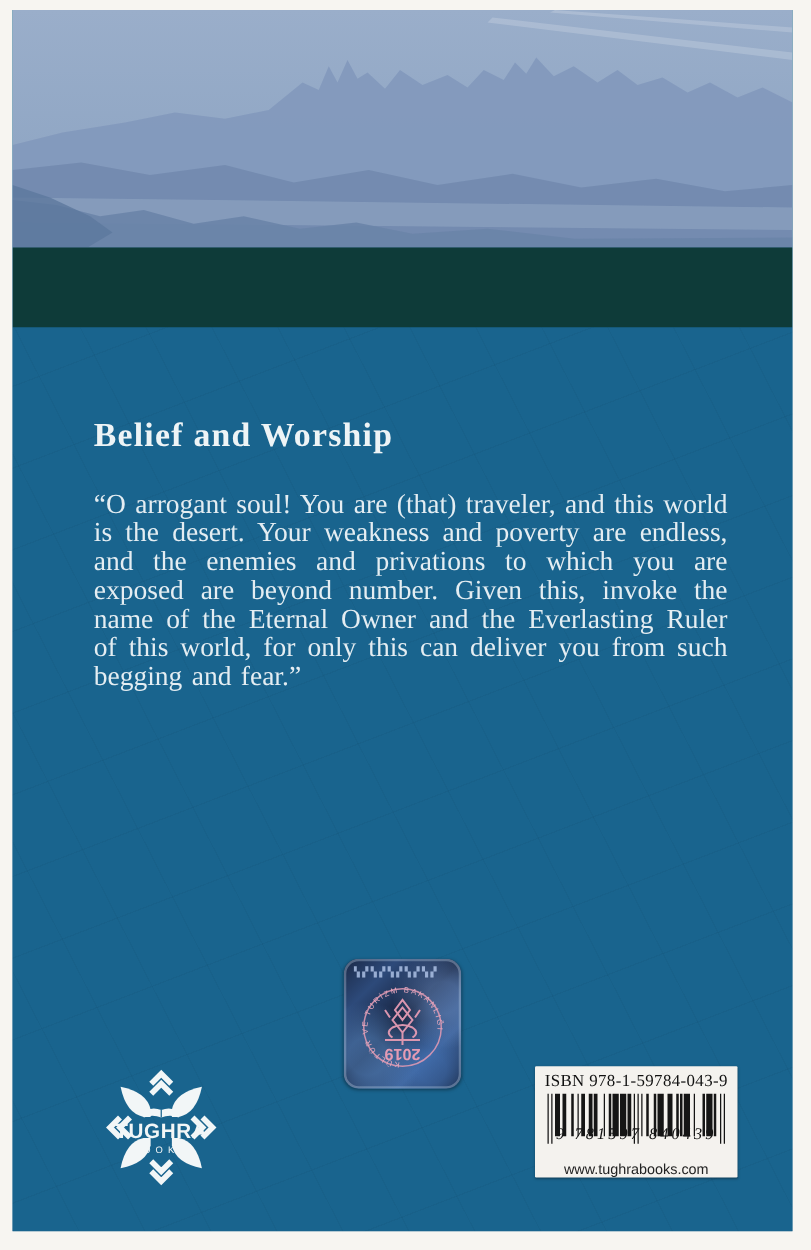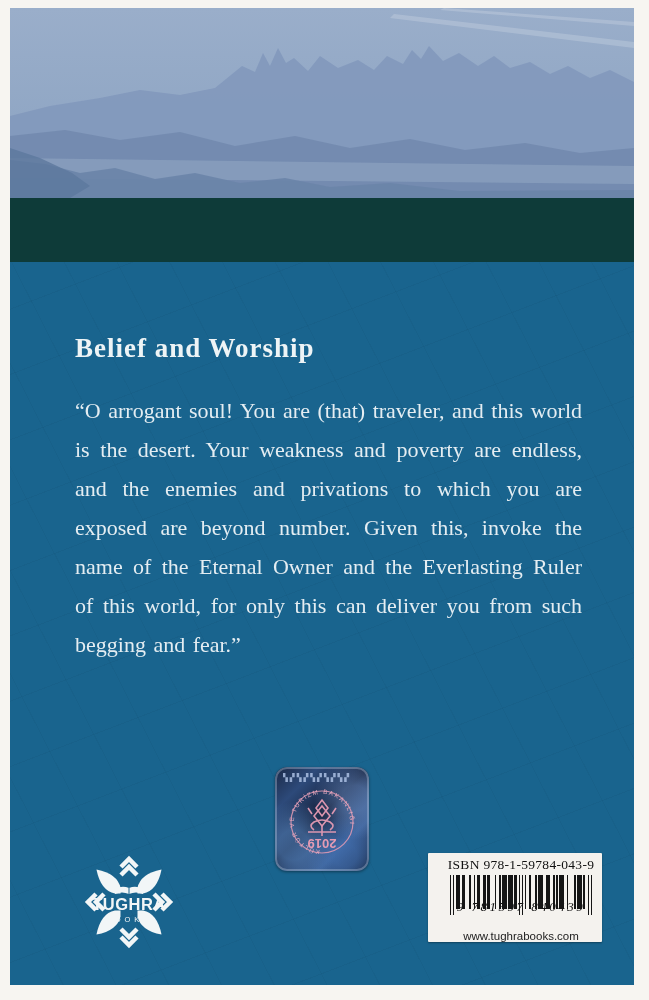--- a/index.html
+++ b/index.html
@@ -25,21 +25,21 @@
       repeating-linear-gradient(63deg, rgba(0,40,60,0.05) 0 1px, transparent 1px 47px),
       repeating-linear-gradient(-21deg, rgba(0,30,50,0.05) 0 1px, transparent 1px 61px),
       #19648E;
   }
   .title{
     position:absolute;left:65px;top:325px;
     color:#eef4f6;font-size:27px;font-weight:bold;letter-spacing:1px;
   }
   .quote{
     position:absolute;left:65px;top:383px;width:507px;
-    color:#e4edf2;font-size:22px;line-height:39px;
+    color:#e4edf2;font-size:22px;line-height:23px;
     text-align:justify;word-spacing:2px;
   }
   
   .sticker{
     position:absolute;left:265px;top:759px;width:94px;height:104px;
     border-radius:12px;
     background:
       radial-gradient(circle at 20% 75%, rgba(90,140,200,0.55) 0 14%, transparent 40%),
       radial-gradient(circle at 85% 30%, rgba(120,160,220,0.45) 0 12%, transparent 38%),
       radial-gradient(circle at 75% 85%, rgba(70,120,190,0.5) 0 10%, transparent 35%),
@@ -56,21 +56,20 @@
     transform:rotate(180deg);
   }
   
   .logo{position:absolute;left:72px;top:845px;width:94px;height:98px;}
   
   .barcode-box{
     position:absolute;left:418px;top:845px;width:162px;height:89px;
     background:#f4f2ee;border-radius:1px;
     display:flex;flex-direction:column;align-items:center;
     box-shadow:0 1px 2px rgba(0,0,0,0.35);
-    padding-left:12px;
   }
   .isbn-label{
     margin-top:4px;color:#111;font-size:13.5px;letter-spacing:0.3px;white-space:nowrap;
   }
   .bars{position:relative;width:142px;height:40px;margin-top:2px;}
   .bars .bar{position:absolute;top:0;background:#151515;}
   .barcode-digits{
     margin-top:-7px;color:#111;font-size:13px;letter-spacing:2.5px;white-space:nowrap;
     background:transparent;
     font-style:italic;

